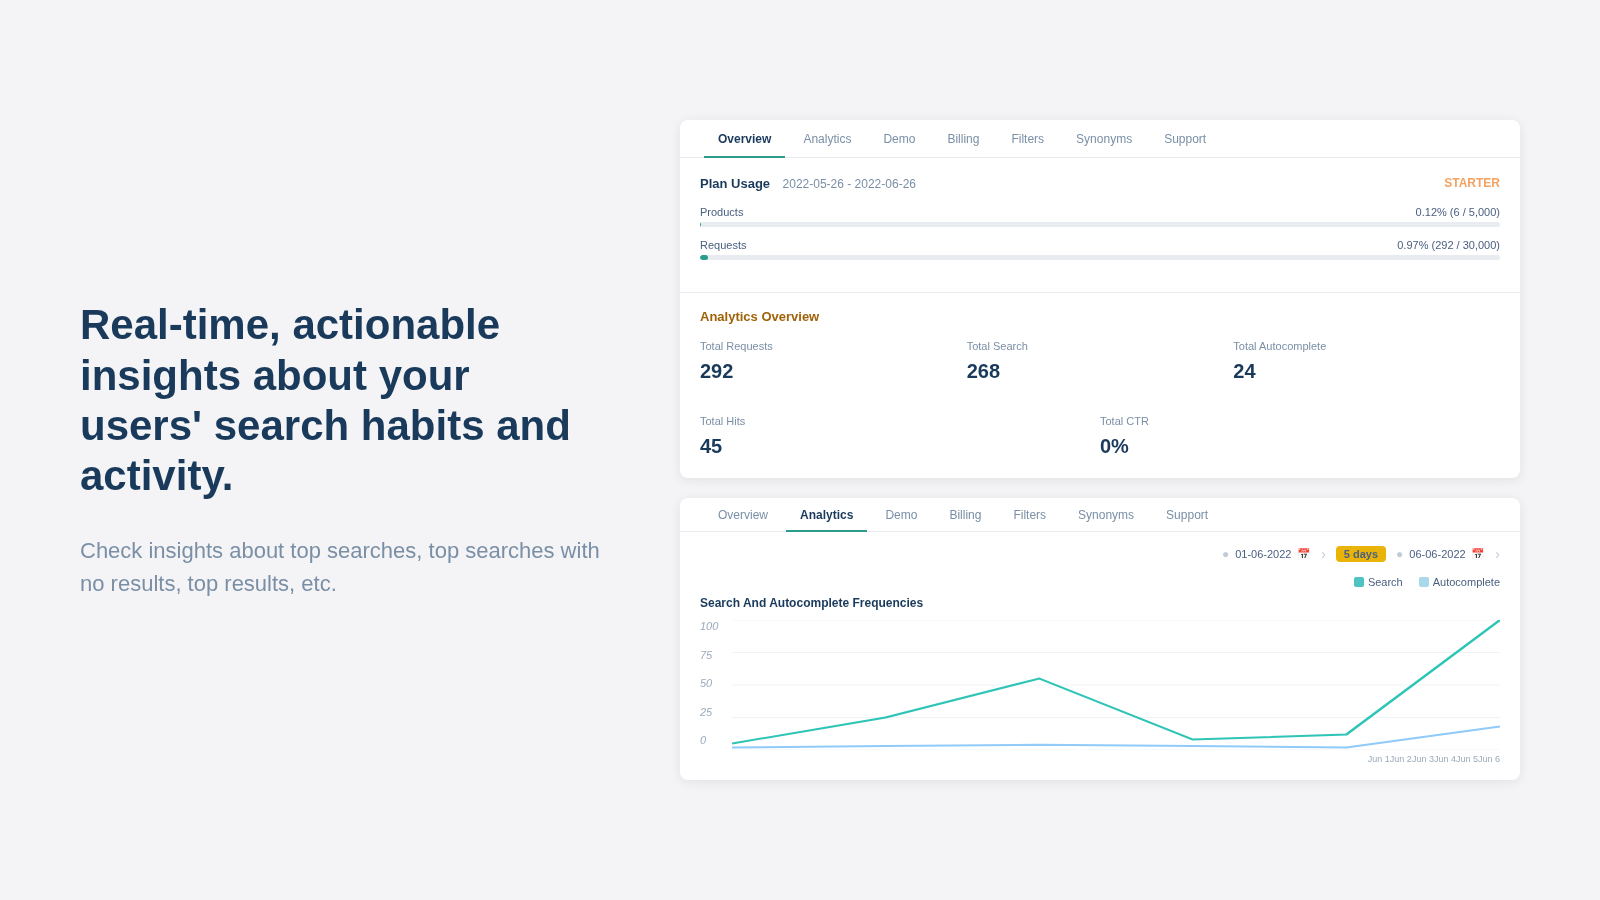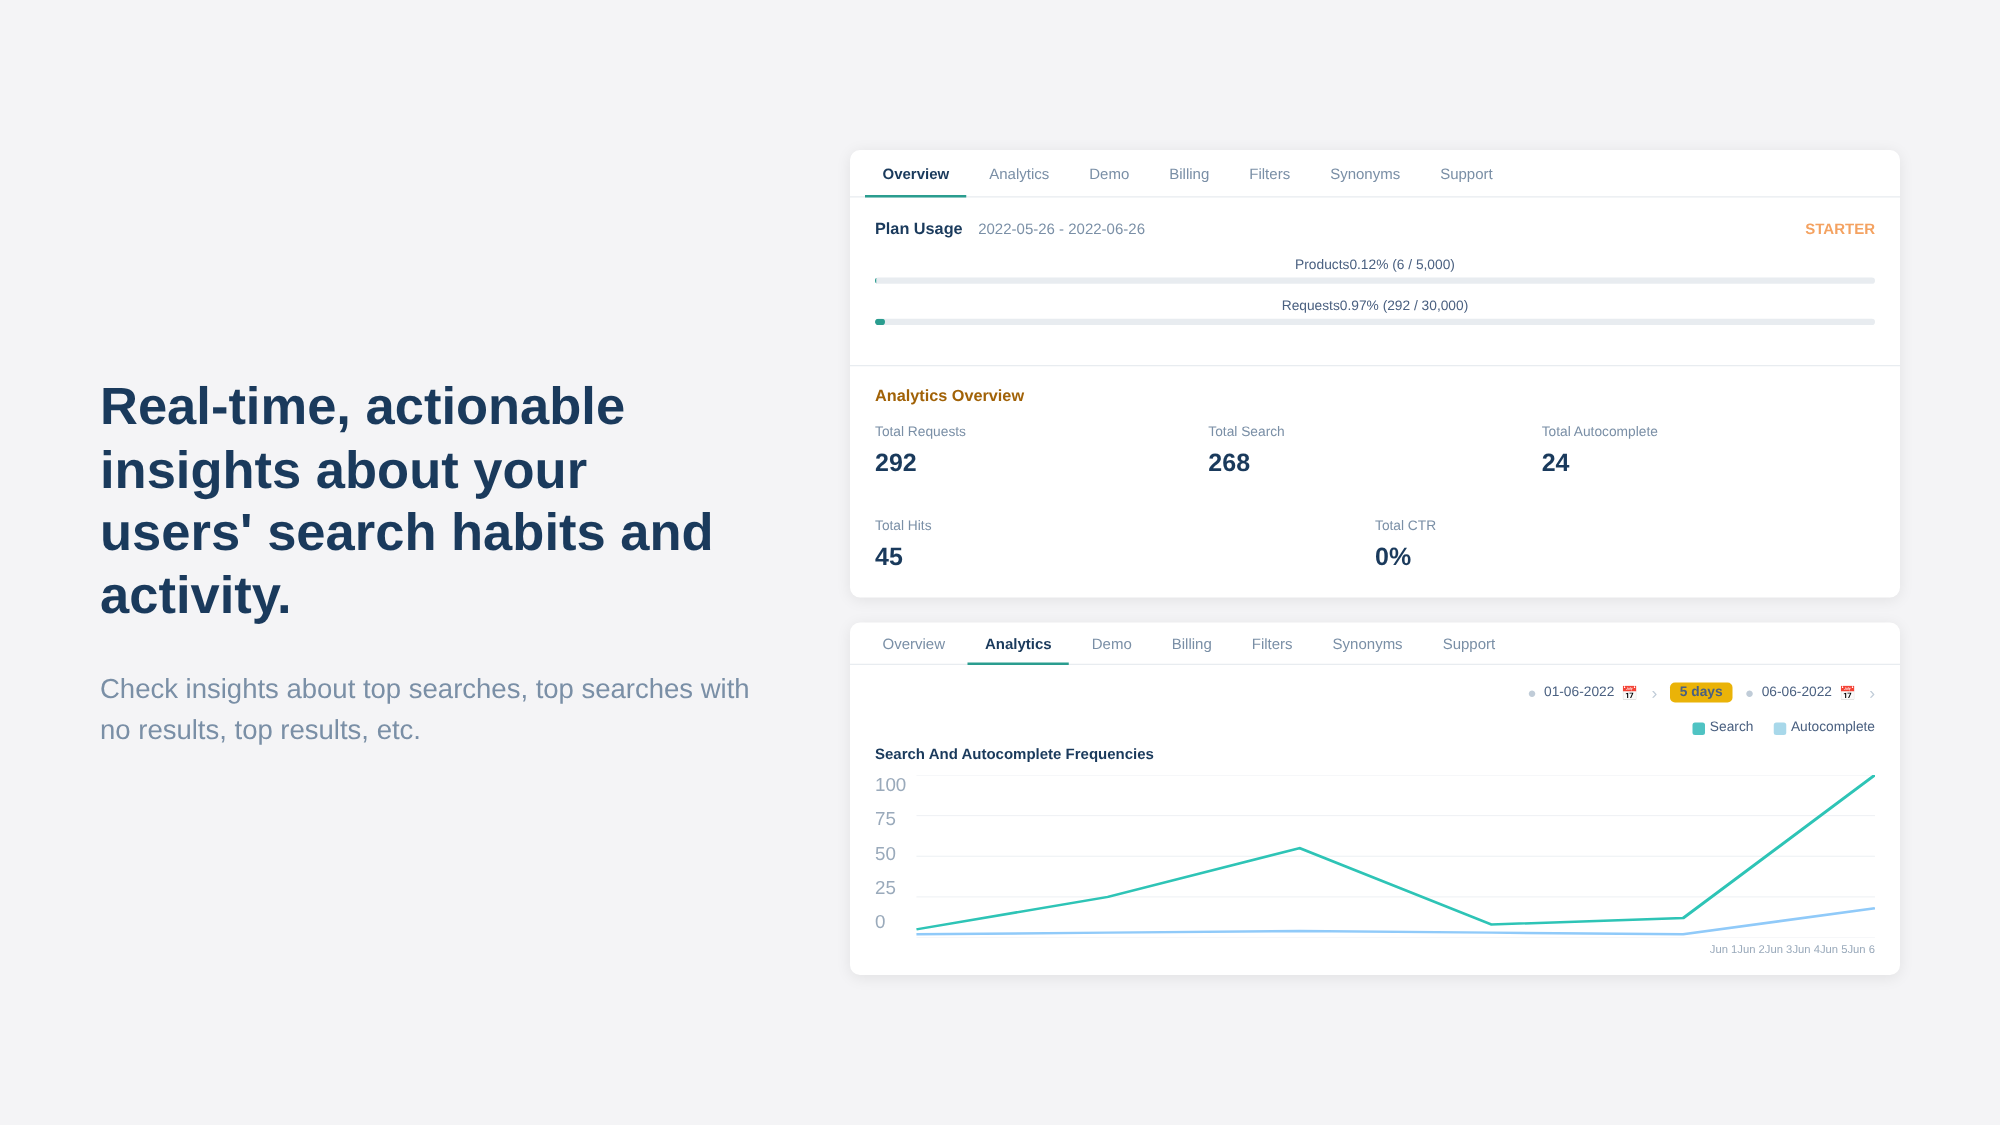--- a/index.html
+++ b/index.html
@@ -59,21 +59,21 @@
     }
 
     
     .top-card {
       padding: 0;
     }
 
     .nav-tabs {
       display: flex;
       border-bottom: 1px solid #e8ecf0;
-      padding: 0 12px;
+      padding: 0 24px;
       gap: 4px;
     }
 
     .nav-tab {
       padding: 12px 14px 10px;
       font-size: 12px;
       color: #7a8fa6;
       cursor: pointer;
       border-bottom: 2px solid transparent;
       margin-bottom: -1px;
@@ -113,21 +113,21 @@
       font-weight: 700;
       color: #f4a261;
     }
 
     .usage-row {
       margin-bottom: 12px;
     }
 
     .usage-row-header {
       display: flex;
-      justify-content: center;
+      justify-content: space-between;
       margin-bottom: 4px;
     }
 
     .usage-label {
       font-size: 11px;
       color: #4a6080;
     }
 
     .usage-value {
       font-size: 11px;
@@ -235,38 +235,39 @@
 
     .chart-legend {
       display: flex;
       justify-content: flex-end;
       gap: 16px;
       margin-bottom: 8px;
     }
 
     .legend-item {
       display: flex;
-      align-items: flex-end;
+      align-items: center;
       gap: 4px;
       font-size: 11px;
       color: #4a6080;
     }
 
     .legend-dot {
       width: 10px;
       height: 10px;
       border-radius: 2px;
     }
 
     .dot-search { background: #4fc3c3; }
     .dot-autocomplete { background: #a8d8ea; }
 
     .y-label {
-      font-size: 15px;
+      font-size: 11px;
       color: #9aaabb;
+      font-style: italic;
     }
 
     .nav-tab-bottom {
       padding: 10px 14px 8px;
       font-size: 12px;
       color: #7a8fa6;
       cursor: pointer;
       border-bottom: 2px solid transparent;
       margin-bottom: -1px;
     }

